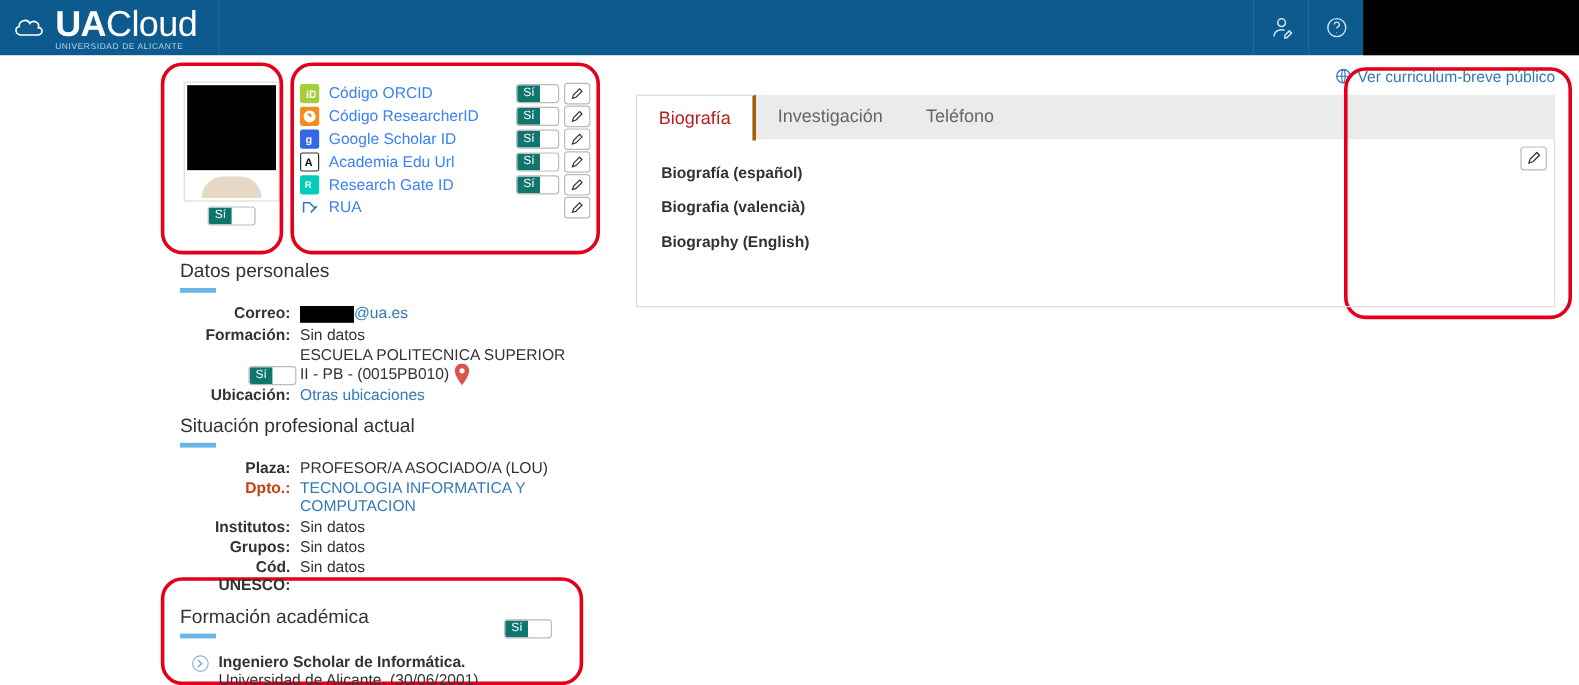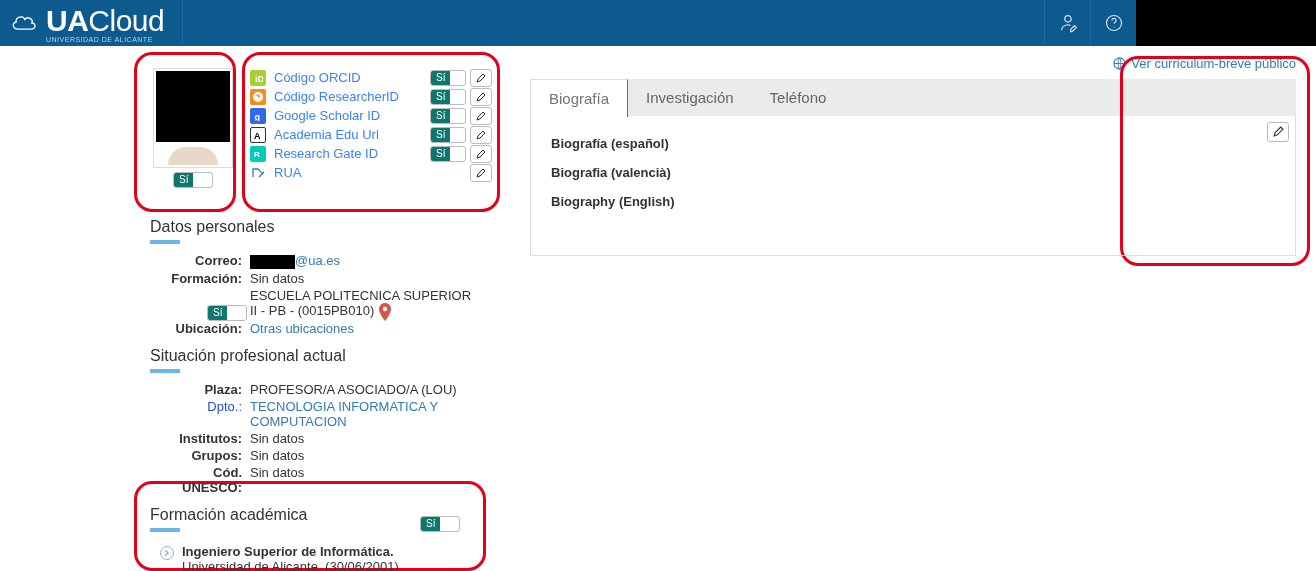--- a/index.html
+++ b/index.html
@@ -72,21 +72,21 @@
   .formacion-text { font-size: 13px; }
   .formacion-text strong { font-weight: 700; }
 
   
   .ver-cv { text-align: right; margin-bottom: 6px; }
   .ver-cv a { color: #337ab7; font-size: 13px; text-decoration: none; }
   .globe { display:inline-block; vertical-align:middle; margin-right:2px;}
 
   .tabs { display: flex; background: #ebebeb; }
   .tab { padding: 10px 18px; font-size: 15px; color: #666; cursor: pointer; }
-  .tab.active { background: #fff; color: #737373; border-top: 1px solid #ddd; border-left: 1px solid #ddd; border-right: 1px solid #a16207; margin-bottom: -1px; }
+  .tab.active { background: #fff; color: #b91c1c; border-top: 1px solid #ddd; border-left: 1px solid #ddd; border-right: 3px solid #a16207; margin-bottom: -1px; }
   .tab-body { border: 1px solid #ddd; border-top: none; padding: 20px; min-height: 140px; position: relative; }
   .tab-edit-btn { position:absolute; top:6px; right:6px; width:22px; height:20px; border:1px solid #bbb; border-radius:3px; display:flex; align-items:center; justify-content:center; cursor:pointer; background:#fff;}
   .bio-line { font-weight: 700; font-size: 13px; margin-bottom: 14px; }
 
   .rel-container { position: relative; }
 </style>
 </head>
 <body>
 
 <div class="header">
@@ -272,21 +272,21 @@
     </div>
 
     <div class="sect-wrap" style="padding: 0 20px;">
       <div class="sect-h">Situación profesional actual</div>
       <div class="sect-underline"></div>
       <div class="data-row">
           <div class="data-label">Plaza:</div>
           <div class="data-val">PROFESOR/A ASOCIADO/A (LOU)</div>
         </div>
       <div class="data-row">
-          <div class="data-label"><a href="#" style="color:#1d4ed8;font-weight:400;text-decoration:none;">Dpto.:</a></div>
+          <div class="data-label"><a href="#" style="color:#c2410c;font-weight:700;text-decoration:none;">Dpto.:</a></div>
           <div class="data-val"><a href="#">TECNOLOGIA INFORMATICA Y COMPUTACION</a></div>
         </div>
       <div class="data-row">
           <div class="data-label">Institutos:</div>
           <div class="data-val">Sin datos</div>
         </div>
       <div class="data-row">
           <div class="data-label">Grupos:</div>
           <div class="data-val">Sin datos</div>
         </div>
@@ -303,21 +303,21 @@
         <div class="toggle-si">Sí</div>
           <div class="toggle-blank"></div>
       </div>
       <div class="formacion-item">
         <div class="formacion-icon">
             <svg width="6" height="8" viewBox="0 0 6 8">
               <path d="M1 1l3 3-3 3" fill="none" stroke="#8ab5d6" stroke-width="1.4"></path>
             </svg>
           </div>
         <div class="formacion-text">
-          <strong>Ingeniero Superior de Informática.</strong><br>
+          <strong>Ingeniero Scholar de Informática.</strong><br>
           <span>Universidad de Alicante. (30/06/2001)</span>
         </div>
       </div>
     </div>
 
   </div>
 
   <div class="right-col rel-container">
     <div class="red-box" style="right:-14px; top:0px; width:190px; height:210px;"></div>
 

